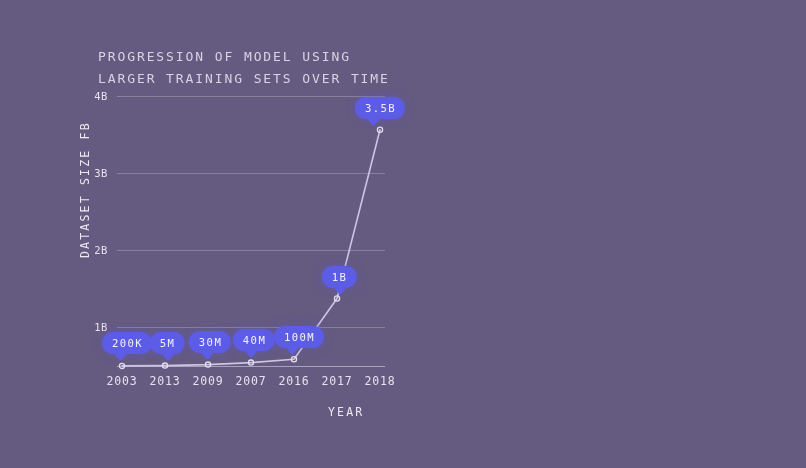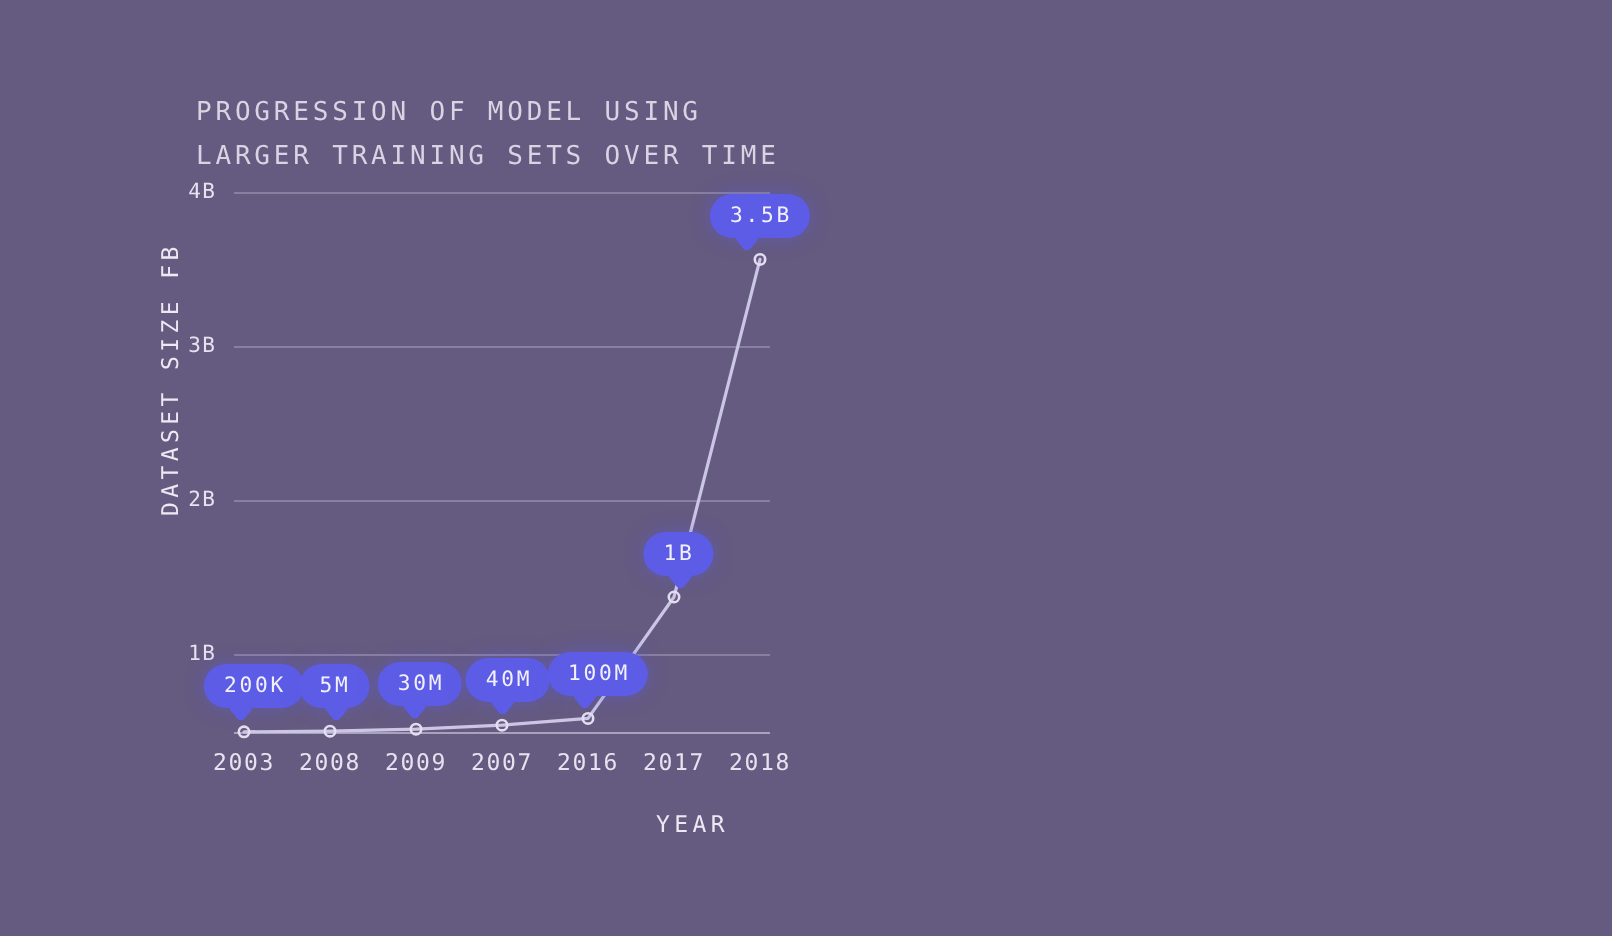--- a/index.html
+++ b/index.html
@@ -152,21 +152,21 @@
       <div class="gridline" style="top:154px"></div>
       <div class="gridline" style="top:231px"></div>
       <div class="axis-line" style="top:270px; width:268px"></div>
 
       <div class="ytick" style="top:0px">4B</div>
       <div class="ytick" style="top:77px">3B</div>
       <div class="ytick" style="top:154px">2B</div>
       <div class="ytick" style="top:231px">1B</div>
 
       <div class="xtick" style="left:5px">2003</div>
-      <div class="xtick" style="left:48px">2008</div>
+      <div class="xtick" style="left:48px">2013</div>
       <div class="xtick" style="left:91px">2009</div>
       <div class="xtick" style="left:134px">2007</div>
       <div class="xtick" style="left:177px">2016</div>
       <div class="xtick" style="left:220px">2017</div>
       <div class="xtick" style="left:263px">2018</div>
 
       <svg class="series-svg" width="270" height="272" viewBox="0 0 270 272">
         <polyline points="5,269.9 48,269.6 91,268.6 134,266.6 177,263.2 220,202.5 263,33.7" fill="none" stroke="#cbc6e6" stroke-width="1.6" stroke-linejoin="round" stroke-linecap="round"></polyline>
         <g fill="none" stroke="#e3dff1" stroke-width="1.3">
           <circle cx="5" cy="269.9" r="2.6"></circle>

